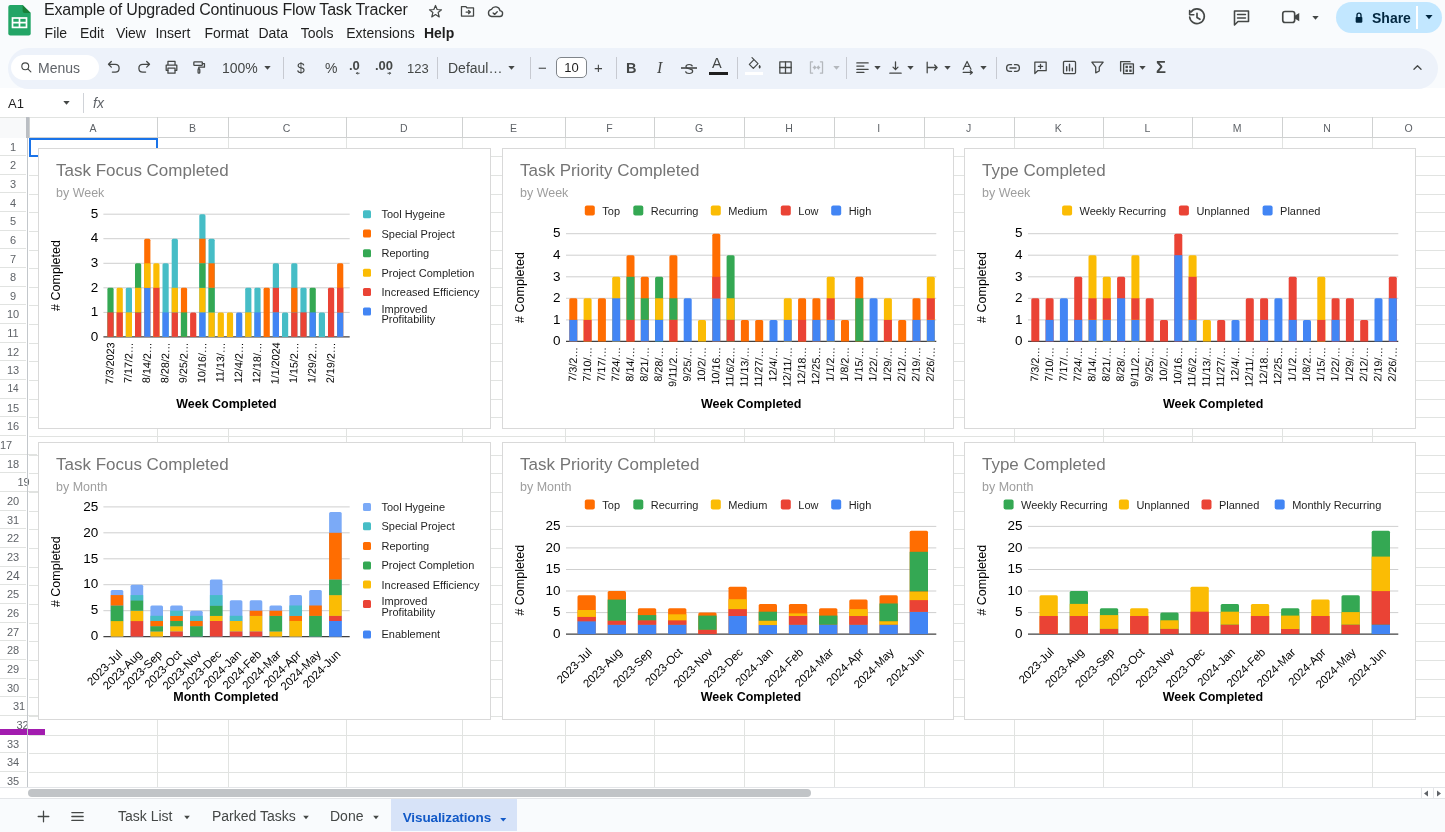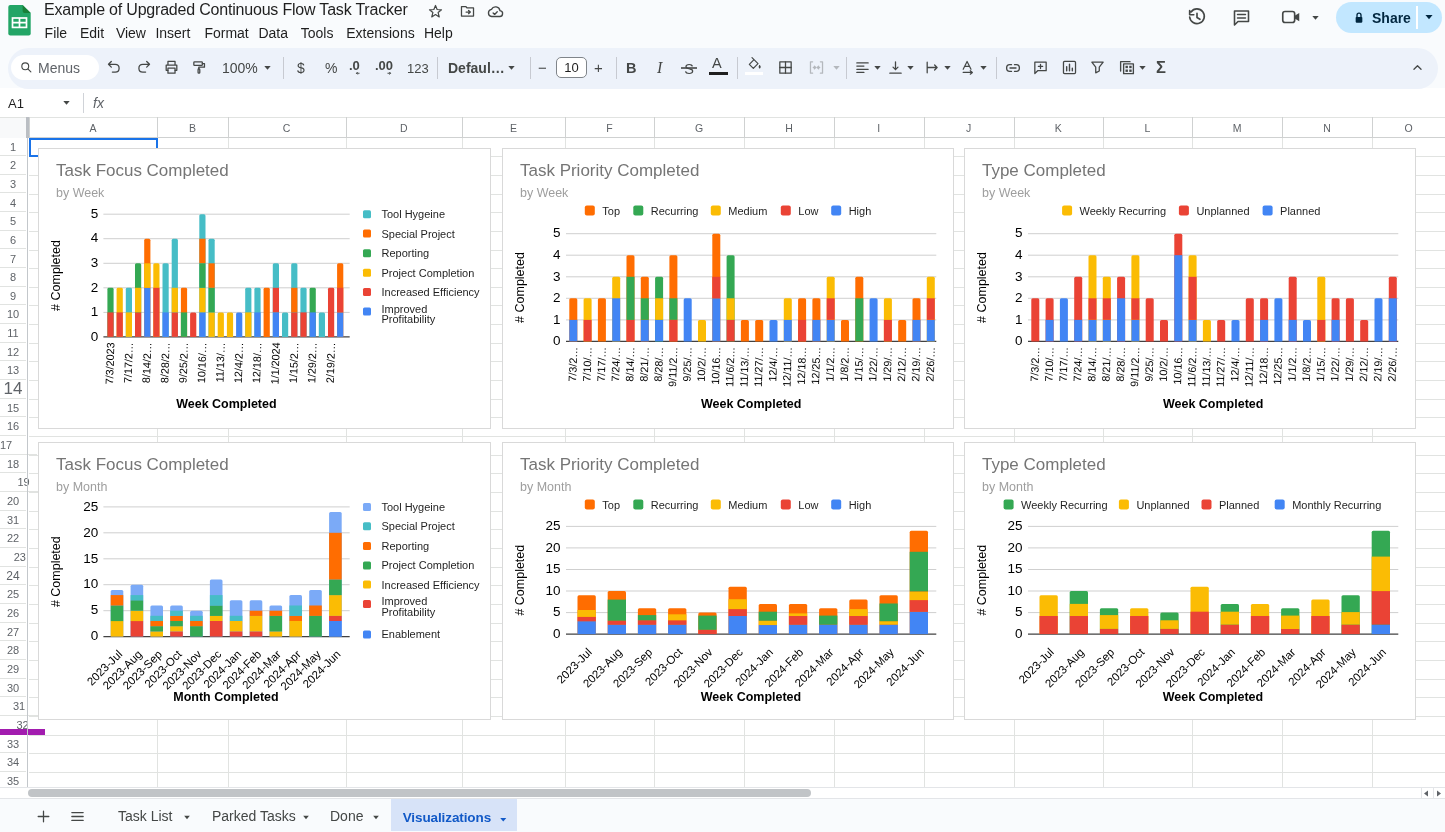--- a/index.html
+++ b/index.html
@@ -23,21 +23,21 @@
     <path d="M9.5 13.2 L11.5 15.2 L15 11.7"></path>
   </svg>
 <div style="position:absolute;left:44.6px;top:24.5px;font-size:14px;color:#1f1f1f;font-weight:400;white-space:nowrap">File</div>
 <div style="position:absolute;left:79.9px;top:24.5px;font-size:14px;color:#1f1f1f;font-weight:400;white-space:nowrap">Edit</div>
 <div style="position:absolute;left:115.9px;top:24.5px;font-size:14px;color:#1f1f1f;font-weight:400;white-space:nowrap">View</div>
 <div style="position:absolute;left:155.4px;top:24.5px;font-size:14px;color:#1f1f1f;font-weight:400;white-space:nowrap">Insert</div>
 <div style="position:absolute;left:204.4px;top:24.5px;font-size:14px;color:#1f1f1f;font-weight:400;white-space:nowrap">Format</div>
 <div style="position:absolute;left:258.4px;top:24.5px;font-size:14px;color:#1f1f1f;font-weight:400;white-space:nowrap">Data</div>
 <div style="position:absolute;left:300.8px;top:24.5px;font-size:14px;color:#1f1f1f;font-weight:400;white-space:nowrap">Tools</div>
 <div style="position:absolute;left:346.2px;top:24.5px;font-size:14px;color:#1f1f1f;font-weight:400;white-space:nowrap">Extensions</div>
-<div style="position:absolute;left:423.9px;top:24.5px;font-size:14px;color:#1f1f1f;font-weight:400;white-space:nowrap">Help</div>
+<div style="position:absolute;left:423.9px;top:24.5px;font-size:14px;color:#1f1f1f;font-weight:700;white-space:nowrap">Help</div>
 <svg style="position:absolute;left:1186.0px;top:6.0px" width="22" height="22" viewBox="0 0 24 24" fill="none" stroke="#444746" stroke-width="1.8" stroke-linecap="round" stroke-linejoin="round">
     <path d="M5.5 6.5 A8 8 0 1 1 4 12 M4 5 V9.5 H8.5"></path>
     <path d="M12 8 V12.5 L15.2 14.5"></path>
   </svg>
 <svg style="position:absolute;left:1230.5px;top:6.5px" width="21" height="21" viewBox="0 0 24 24" fill="none" stroke="#444746" stroke-width="1.8" stroke-linecap="round" stroke-linejoin="round">
     <path d="M4 4.5 H20 V16.5 H8 L4 20.5 Z"></path>
     <path d="M7.5 8.5 H16.5 M7.5 12.5 H16.5"></path>
   </svg>
 <svg style="position:absolute;left:1280.0px;top:6.0px" width="22" height="22" viewBox="0 0 24 24" fill="none" stroke="#444746" stroke-width="1.8" stroke-linecap="round" stroke-linejoin="round">
     <rect x="3" y="6" width="13" height="12" rx="2.5"></rect>
@@ -88,21 +88,21 @@
 <div style="position:absolute;left:349px;top:57.5px;font-size:13px;color:#444746;font-weight:600;white-space:nowrap">.0</div>
 <svg style="position:absolute;left:354.5px;top:68.0px" width="9" height="9" viewBox="0 0 24 24" fill="none" stroke="#444746" stroke-width="2.6" stroke-linecap="round" stroke-linejoin="round">
     <path d="M4 14 H11 M6.5 11.5 L4 14 L6.5 16.5"></path>
   </svg>
 <div style="position:absolute;left:375px;top:57.5px;font-size:13px;color:#444746;font-weight:600;white-space:nowrap">.00</div>
 <svg style="position:absolute;left:382.5px;top:68.0px" width="9" height="9" viewBox="0 0 24 24" fill="none" stroke="#444746" stroke-width="2.6" stroke-linecap="round" stroke-linejoin="round">
     <path d="M13 14 H20 M17.5 11.5 L20 14 L17.5 16.5"></path>
   </svg>
 <div style="position:absolute;left:407px;top:61px;font-size:13px;color:#444746;font-weight:500;white-space:nowrap">123</div>
 <div style="position:absolute;left:437px;top:56.5px;width:1px;height:22px;background:#c7cad1"></div>
-<div style="position:absolute;left:448px;top:60px;font-size:14px;color:#444746;font-weight:700;white-space:nowrap">Defaul…</div>
+<div style="position:absolute;left:448px;top:60px;font-size:14px;color:#444746;font-weight:400;white-space:nowrap">Defaul…</div>
 <svg style="position:absolute;left:506.5px;top:65.2px" width="9" height="5.6" viewBox="0 0 10 7">
     <path d="M1 1.2 L5 5.8 L9 1.2 Z" fill="#444746"></path>
   </svg>
 <div style="position:absolute;left:530px;top:56.5px;width:1px;height:22px;background:#c7cad1"></div>
 <div style="position:absolute;left:538px;top:59px;font-size:15px;color:#444746;font-weight:400;white-space:nowrap">−</div>
 <div style="position:absolute;left:556px;top:56.5px;width:31px;height:21px;background:#fff;border:1px solid #80858a;border-radius:5px;box-sizing:border-box;text-align:center;font-size:13px;color:#1f1f1f;line-height:19px">10</div>
 <div style="position:absolute;left:594px;top:59px;font-size:15px;color:#444746;font-weight:400;white-space:nowrap">+</div>
 <div style="position:absolute;left:616px;top:56.5px;width:1px;height:22px;background:#c7cad1"></div>
 <div style="position:absolute;left:626px;top:59.5px;font-size:14.5px;color:#444746;font-weight:700;white-space:nowrap">B</div>
 <div style="position:absolute;left:657px;top:58.5px;font-size:16px;color:#444746;font-family:'Liberation Serif',serif;font-style:italic;font-weight:500">I</div>
@@ -257,39 +257,39 @@
 <div style="position:absolute;left:0;top:286.8px;width:26px;height:18.66px;border-bottom:1px solid #e1e3e1;box-sizing:border-box;font-size:11px;color:#5f6368;text-align:center;line-height:18.66px">9</div>
 <div style="position:absolute;left:29px;top:305.4px;width:1416px;height:1px;background:#e1e3e1"></div>
 <div style="position:absolute;left:0;top:305.4px;width:26px;height:18.66px;border-bottom:1px solid #e1e3e1;box-sizing:border-box;font-size:11px;color:#5f6368;text-align:center;line-height:18.66px">10</div>
 <div style="position:absolute;left:29px;top:324.1px;width:1416px;height:1px;background:#e1e3e1"></div>
 <div style="position:absolute;left:0;top:324.1px;width:26px;height:18.66px;border-bottom:1px solid #e1e3e1;box-sizing:border-box;font-size:11px;color:#5f6368;text-align:center;line-height:18.66px">11</div>
 <div style="position:absolute;left:29px;top:342.8px;width:1416px;height:1px;background:#e1e3e1"></div>
 <div style="position:absolute;left:0;top:342.8px;width:26px;height:18.66px;border-bottom:1px solid #e1e3e1;box-sizing:border-box;font-size:11px;color:#5f6368;text-align:center;line-height:18.66px">12</div>
 <div style="position:absolute;left:29px;top:361.4px;width:1416px;height:1px;background:#e1e3e1"></div>
 <div style="position:absolute;left:0;top:361.4px;width:26px;height:18.66px;border-bottom:1px solid #e1e3e1;box-sizing:border-box;font-size:11px;color:#5f6368;text-align:center;line-height:18.66px">13</div>
 <div style="position:absolute;left:29px;top:380.1px;width:1416px;height:1px;background:#e1e3e1"></div>
-<div style="position:absolute;left:0;top:380.1px;width:26px;height:18.66px;border-bottom:1px solid #e1e3e1;box-sizing:border-box;font-size:17px;color:#5f6368;text-align:center;line-height:18.66px">14</div>
+<div style="position:absolute;left:0;top:380.1px;width:26px;height:18.66px;border-bottom:1px solid #e1e3e1;box-sizing:border-box;font-size:10px;color:#5f6368;text-align:center;line-height:18.66px">14</div>
 <div style="position:absolute;left:29px;top:398.7px;width:1416px;height:1px;background:#e1e3e1"></div>
 <div style="position:absolute;left:0;top:398.7px;width:26px;height:18.66px;border-bottom:1px solid #e1e3e1;box-sizing:border-box;font-size:11px;color:#5f6368;text-align:center;line-height:18.66px">15</div>
 <div style="position:absolute;left:29px;top:417.4px;width:1416px;height:1px;background:#e1e3e1"></div>
 <div style="position:absolute;left:0;top:417.4px;width:26px;height:18.66px;border-bottom:1px solid #e1e3e1;box-sizing:border-box;font-size:11px;color:#5f6368;text-align:center;line-height:18.66px">16</div>
 <div style="position:absolute;left:29px;top:436.1px;width:1416px;height:1px;background:#e1e3e1"></div>
 <div style="position:absolute;left:0;top:436.1px;width:37px;height:18.66px;border-bottom:1px solid #e1e3e1;box-sizing:border-box;font-size:11px;color:#5f6368;text-align:left;line-height:18.66px">17</div>
 <div style="position:absolute;left:29px;top:454.7px;width:1416px;height:1px;background:#e1e3e1"></div>
 <div style="position:absolute;left:0;top:454.7px;width:26px;height:18.66px;border-bottom:1px solid #e1e3e1;box-sizing:border-box;font-size:11px;color:#5f6368;text-align:center;line-height:18.66px">18</div>
 <div style="position:absolute;left:29px;top:473.4px;width:1416px;height:1px;background:#e1e3e1"></div>
 <div style="position:absolute;left:0;top:473.4px;width:47px;height:18.66px;border-bottom:1px solid #e1e3e1;box-sizing:border-box;font-size:11px;color:#5f6368;text-align:center;line-height:18.66px">19</div>
 <div style="position:absolute;left:29px;top:492.0px;width:1416px;height:1px;background:#e1e3e1"></div>
 <div style="position:absolute;left:0;top:492.0px;width:26px;height:18.66px;border-bottom:1px solid #e1e3e1;box-sizing:border-box;font-size:11px;color:#5f6368;text-align:center;line-height:18.66px">20</div>
 <div style="position:absolute;left:29px;top:510.7px;width:1416px;height:1px;background:#e1e3e1"></div>
 <div style="position:absolute;left:0;top:510.7px;width:26px;height:18.66px;border-bottom:1px solid #e1e3e1;box-sizing:border-box;font-size:11px;color:#5f6368;text-align:center;line-height:18.66px">31</div>
 <div style="position:absolute;left:29px;top:529.4px;width:1416px;height:1px;background:#e1e3e1"></div>
 <div style="position:absolute;left:0;top:529.4px;width:26px;height:18.66px;border-bottom:1px solid #e1e3e1;box-sizing:border-box;font-size:11px;color:#5f6368;text-align:center;line-height:18.66px">22</div>
 <div style="position:absolute;left:29px;top:548.0px;width:1416px;height:1px;background:#e1e3e1"></div>
-<div style="position:absolute;left:0;top:548.0px;width:26px;height:18.66px;border-bottom:1px solid #e1e3e1;box-sizing:border-box;font-size:11px;color:#5f6368;text-align:right;line-height:18.66px">23</div>
+<div style="position:absolute;left:0;top:548.0px;width:26px;height:18.66px;border-bottom:1px solid #e1e3e1;box-sizing:border-box;font-size:11px;color:#5f6368;text-align:center;line-height:18.66px">23</div>
 <div style="position:absolute;left:29px;top:566.7px;width:1416px;height:1px;background:#e1e3e1"></div>
 <div style="position:absolute;left:0;top:566.7px;width:26px;height:18.66px;border-bottom:1px solid #e1e3e1;box-sizing:border-box;font-size:12px;color:#5f6368;text-align:center;line-height:18.66px">24</div>
 <div style="position:absolute;left:29px;top:585.3px;width:1416px;height:1px;background:#e1e3e1"></div>
 <div style="position:absolute;left:0;top:585.3px;width:26px;height:18.66px;border-bottom:1px solid #e1e3e1;box-sizing:border-box;font-size:11px;color:#5f6368;text-align:center;line-height:18.66px">25</div>
 <div style="position:absolute;left:29px;top:604.0px;width:1416px;height:1px;background:#e1e3e1"></div>
 <div style="position:absolute;left:0;top:604.0px;width:26px;height:18.66px;border-bottom:1px solid #e1e3e1;box-sizing:border-box;font-size:11px;color:#5f6368;text-align:center;line-height:18.66px">26</div>
 <div style="position:absolute;left:29px;top:622.7px;width:1416px;height:1px;background:#e1e3e1"></div>
 <div style="position:absolute;left:0;top:622.7px;width:26px;height:18.66px;border-bottom:1px solid #e1e3e1;box-sizing:border-box;font-size:11px;color:#5f6368;text-align:center;line-height:18.66px">27</div>
 <div style="position:absolute;left:29px;top:641.3px;width:1416px;height:1px;background:#e1e3e1"></div>
 <div style="position:absolute;left:0;top:641.3px;width:26px;height:18.66px;border-bottom:1px solid #e1e3e1;box-sizing:border-box;font-size:11px;color:#5f6368;text-align:center;line-height:18.66px">28</div>

